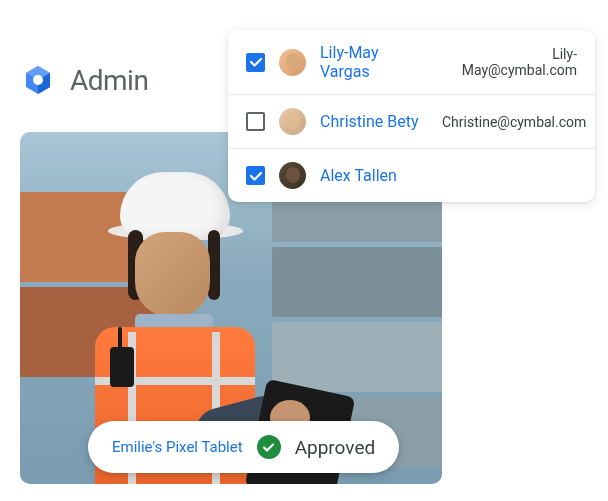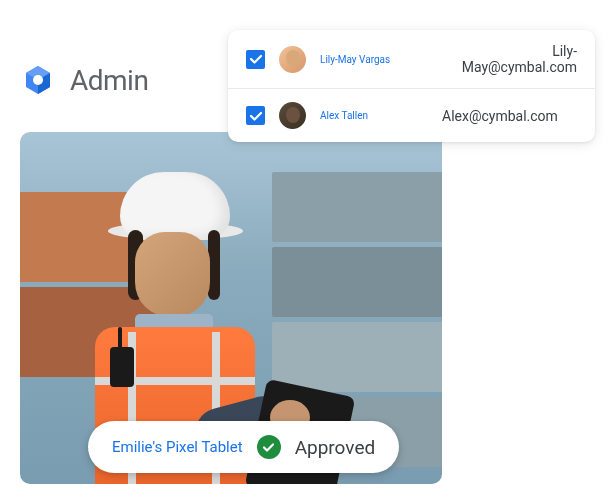--- a/index.html
+++ b/index.html
@@ -237,21 +237,21 @@
     .avatar-face {
       width: 14px;
       height: 16px;
       border-radius: 50%;
     }
     .avatar.a1 .avatar-face { background: #d9a878; margin-top: -2px; }
     .avatar.a2 .avatar-face { background: #e0ba92; margin-top: -2px; }
     .avatar.a3 .avatar-face { background: #6b5240; margin-top: -2px; }
     .user-name {
       color: #1a73e8;
-      font-size: 10px;
+      font-size: 16px;
       width: 108px;
       flex-shrink: 0;
     }
     .user-email {
       color: #3c4043;
       font-size: 14px;
       text-align: right;
     }
     
     
@@ -338,30 +338,37 @@
           <path d="M2 7 L5.5 10.5 L12 4" stroke="#fff" stroke-width="2.2" fill="none" stroke-linecap="round" stroke-linejoin="round"></path>
         </svg>
     </div>
     <div class="avatar a1">
         <div class="avatar-face"></div>
       </div>
     <span class="user-name">Lily-May Vargas</span>
     <span class="user-email">Lily-May@cymbal.com</span>
   </div>
   <div class="user-row">
+    <div class="checkbox unchecked"></div>
+    <div class="avatar a2">
+        <div class="avatar-face"></div>
+      </div>
+    <span class="user-name">Christine Bety</span>
+    <span class="user-email">Christine@cymbal.com</span>
+  </div>
+  <div class="user-row">
     <div class="checkbox checked">
       <svg viewBox="0 0 14 14">
           <path d="M2 7 L5.5 10.5 L12 4" stroke="#fff" stroke-width="2.2" fill="none" stroke-linecap="round" stroke-linejoin="round"></path>
         </svg>
     </div>
     <div class="avatar a3">
         <div class="avatar-face"></div>
       </div>
     <span class="user-name">Alex Tallen</span>
-    <span class="user-email">Alex@cymbal.com</span>
   </div>
 </div>
 
 <div class="approval-pill">
   <span class="device-name">Emilie's Pixel Tablet</span>
   <span class="check-icon">
     <svg viewBox="0 0 15 15">
         <path d="M3 7.5 L6 10.5 L12 4.5" stroke="#fff" stroke-width="2.2" fill="none" stroke-linecap="round" stroke-linejoin="round"></path>
       </svg>
   </span>

